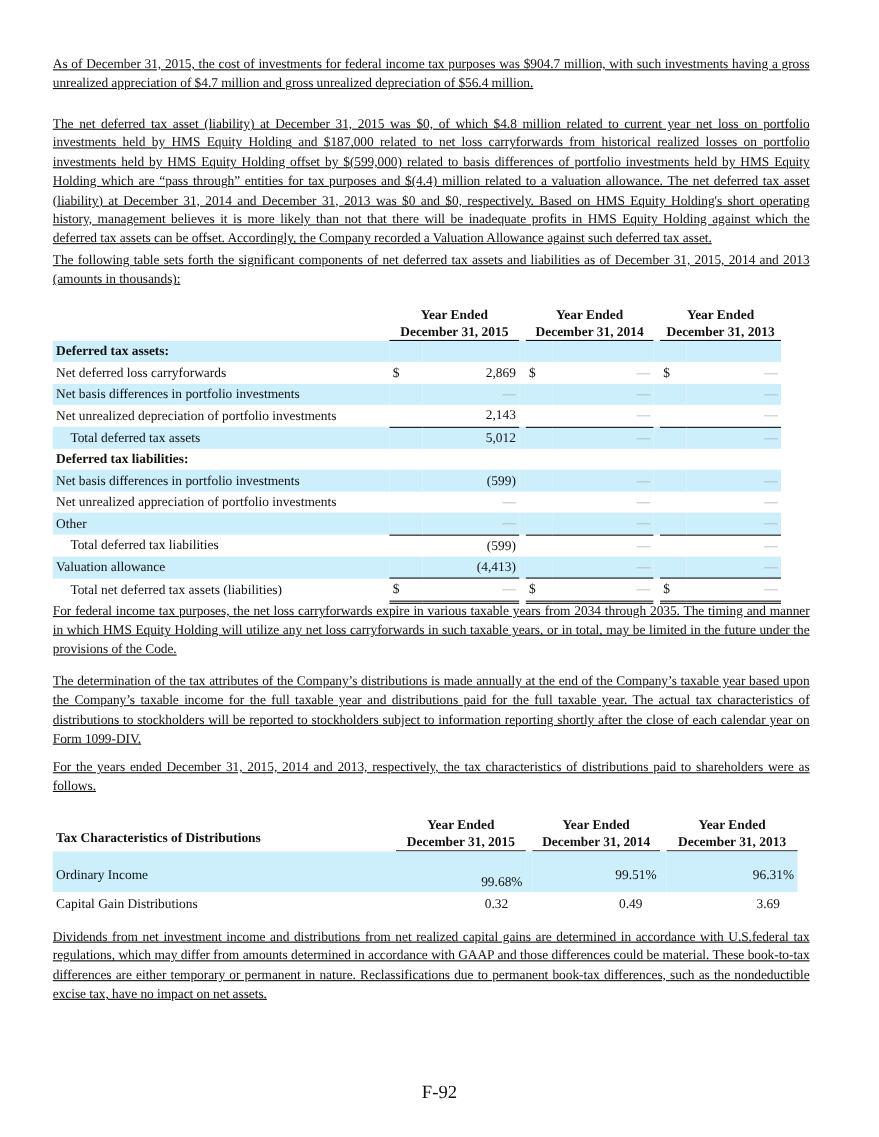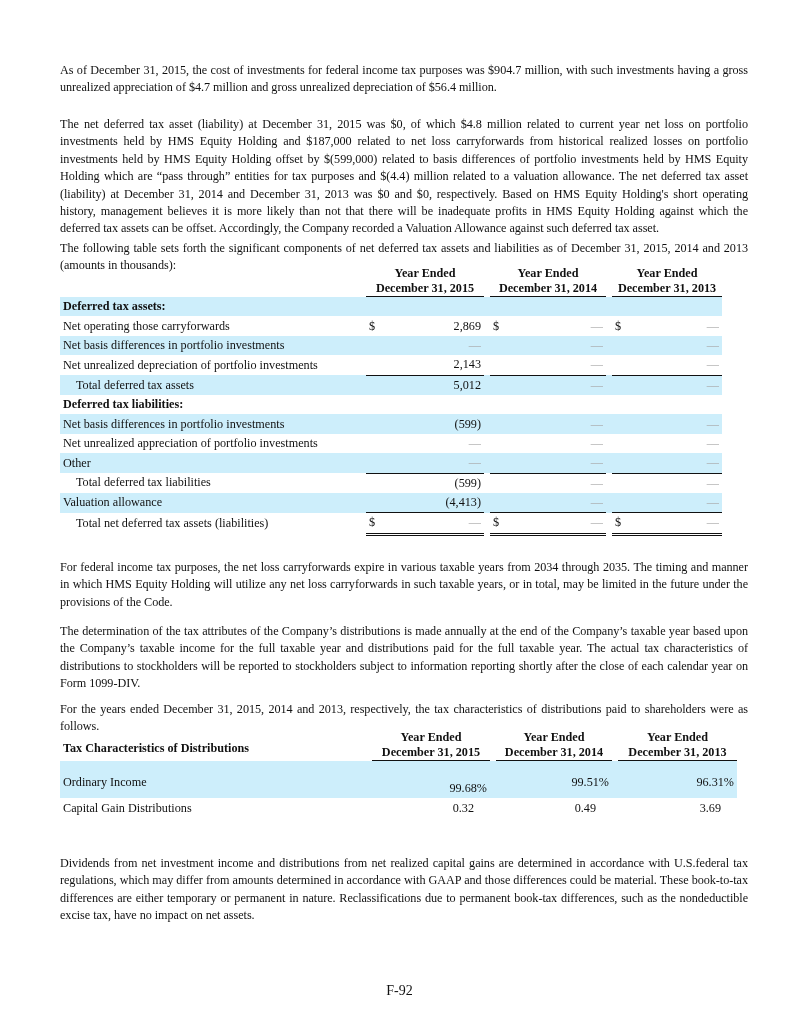--- a/index.html
+++ b/index.html
@@ -3,44 +3,44 @@
   <meta charset="utf-8">
   <style>
     html, body { margin: 0; padding: 0; background: #ffffff; }
     body {
       width: 799px; height: 1034px; position: relative; overflow: hidden;
       font-family: "Liberation Serif", "DejaVu Serif", serif;
       color: #111; font-size: 12.2px;
     }
     .page { position: absolute; left: 48px; top: 0; width: 688px; }
     p.para {
-      margin: 12px; line-height: 17.4px; text-align: justify;
-      letter-spacing: -0.05px; position: absolute; left: 0; width: 688px;
+      margin: 0; line-height: 17.4px; text-align: justify;
+      letter-spacing: -0.05px; position: absolute; left: 0; width: 688px; text-decoration: underline;
     }
     
-    table { border-collapse: collapse; position: absolute; left: 12px; table-layout: fixed; }
+    table { border-collapse: collapse; position: absolute; left: 0; table-layout: fixed; margin-top: 13px; }
     td { padding: 0; height: 19.4px; vertical-align: middle; white-space: nowrap; }
     .shade td.bg { background: #cdeefb; }
     .hdr td { vertical-align: bottom; height: auto; }
     .colhead {
       font-weight: bold; text-align: center; line-height: 14.5px;
       border-bottom: 1.5px solid #111; padding-bottom: 1px;
     }
     .lbl { padding-left: 3px; }
     .ind { padding-left: 16px; }
     .bold { font-weight: bold; }
     .num { text-align: right; padding-right: 3px; }
     .cur { text-align: left; padding-left: 3px; }
     .dash { color: #aaa; }
     .topline { border-top: 1.4px solid #111; font-family: Liberation Serif, serif; }
     .dbl { border-bottom: 3.5px double #111; }
     .gap { width: 6px; }
     .footer {
       position: absolute; top: 983px; left: 0; width: 799px; text-align: center;
-      font-size: 14px;
+      font-size: 17px;
     }
   </style>
 </head>
 <body>
 
 <div class="page">
 
   <p class="para" style="top:50px">As of December 31, 2015, the cost of investments for federal income tax purposes was $904.7 million, with such investments having a gross unrealized appreciation of $4.7 million and gross unrealized depreciation of $56.4 million.</p>
   <p class="para" style="top:104px">The net deferred tax asset (liability) at December 31, 2015 was $0, of which $4.8 million related to current year net loss on portfolio investments held by HMS Equity Holding and $187,000 related to net loss carryforwards from historical realized losses on portfolio investments held by HMS Equity Holding offset by $(599,000) related to basis differences of portfolio investments held by HMS Equity Holding which are “pass through” entities for tax purposes and $(4.4) million related to a valuation allowance. The net deferred tax asset (liability) at December 31, 2014 and December 31, 2013 was $0 and $0, respectively. Based on HMS Equity Holding's short operating history, management believes it is more likely than not that there will be inadequate profits in HMS Equity Holding against which the deferred tax assets can be offset. Accordingly, the Company recorded a Valuation Allowance against such deferred tax asset.</p>
   <p class="para" style="top:228px">The following table sets forth the significant components of net deferred tax assets and liabilities as of December 31, 2015, 2014 and 2013 (amounts in thousands):</p>
@@ -79,21 +79,21 @@
           <td class="bg"></td>
           <td class="bg"></td>
           <td class="bg"></td>
           <td class="bg"></td>
           <td class="bg"></td>
           <td class="bg"></td>
           <td class="bg"></td>
     </tr>
 
     <tr>
-      <td class="lbl">Net operating those carryforwards</td>
+      <td class="lbl">Net deferred loss carryforwards</td>
       <td class="cur">$</td>
       <td class="num">2,869</td>
       <td></td>
       <td class="cur">$</td>
       <td class="num dash">—</td>
       <td></td>
       <td class="cur">$</td>
       <td class="num dash">—</td>
     </tr>
 

